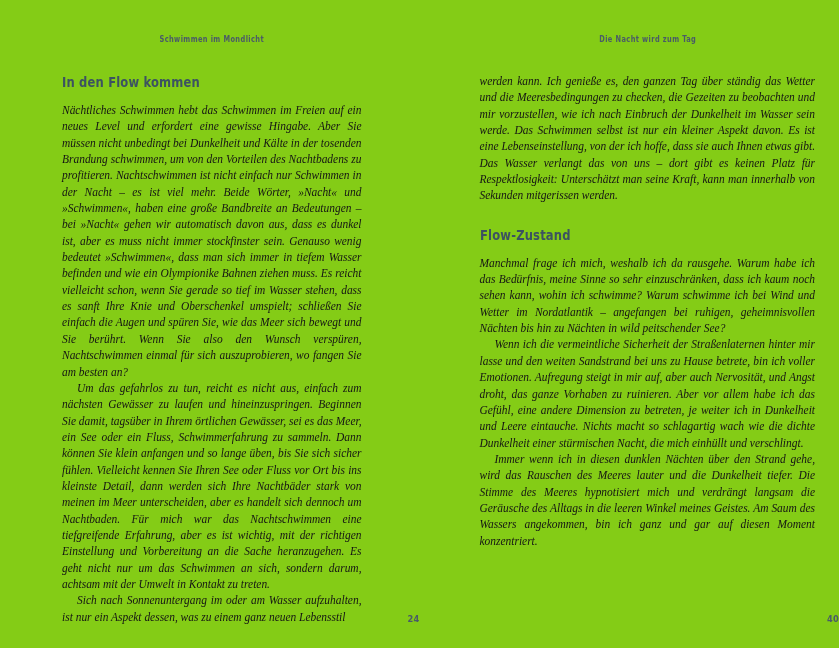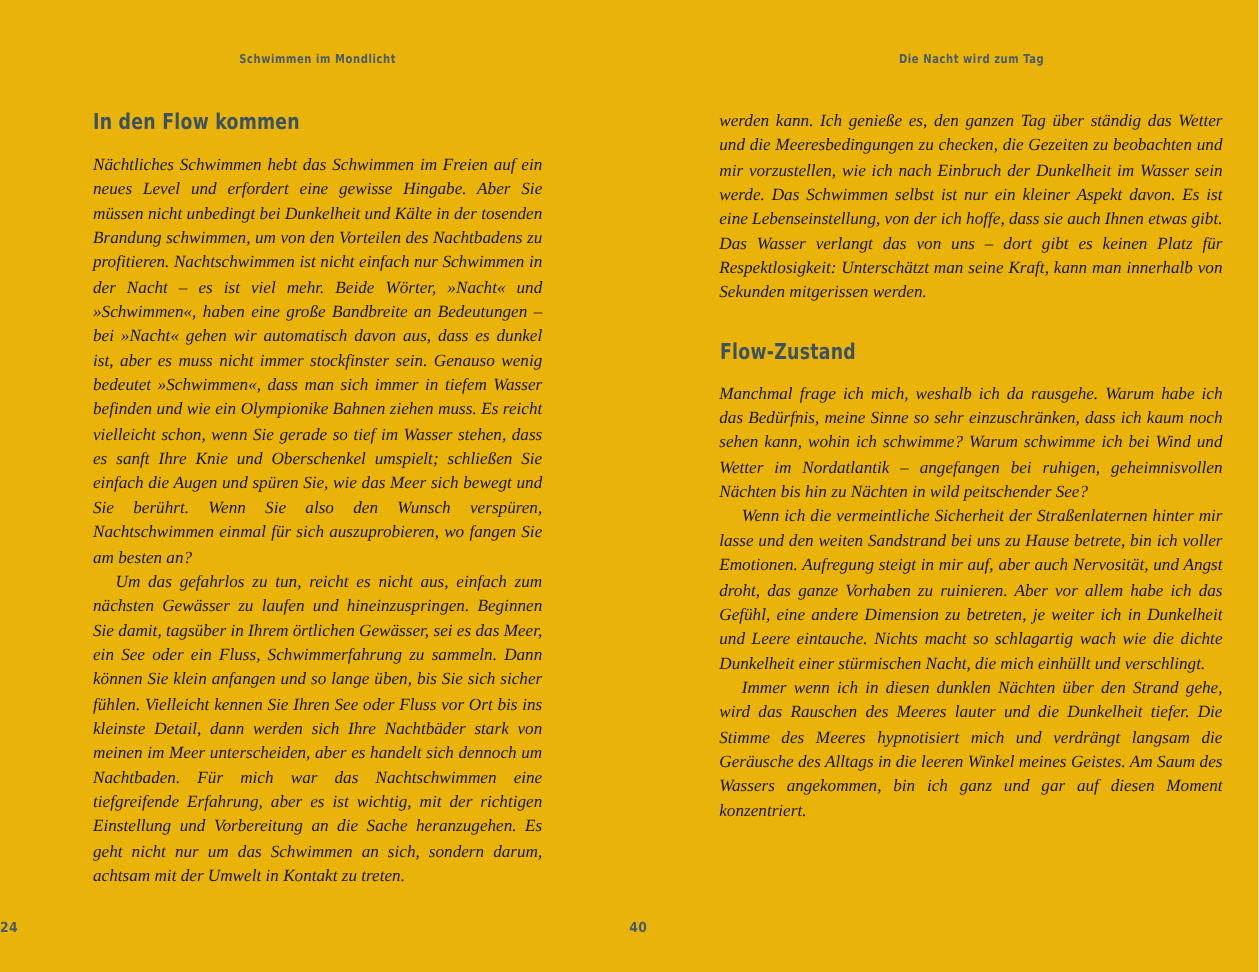--- a/index.html
+++ b/index.html
@@ -18,21 +18,21 @@
     width: 839px;
     height: 648px;
     display: flex;
     box-sizing: border-box;
   }
   .page {
     width: 419.5px;
     height: 648px;
     box-sizing: border-box;
     position: relative;
-    background: #eab308;
+    background: #84cc16;
   }
   .page-left {
     padding: 34px 58px 0 62px;
   }
   .page-right {
     padding: 34px 24px 0 60px;
   }
   .running-head {
     font-family: "DejaVu Sans Condensed", "Liberation Sans Narrow", "Liberation Sans", sans-serif;
     font-stretch: condensed;
@@ -69,41 +69,42 @@
     font-style: italic;
   }
   p.body.indent {
     text-indent: 15px;
   }
   .folio {
     position: absolute;
     bottom: 24px;
     left: 0;
     width: 100%;
-    text-align: left;
+    text-align: right;
     font-family: "DejaVu Sans Condensed", "Liberation Sans Narrow", "Liberation Sans", sans-serif;
     font-stretch: condensed;
     font-weight: 700;
     font-size: 9.2px;
     color: #4a5b68;
     letter-spacing: 0.3px;
   }
 </style>
 </head>
 <body>
 
 <div class="spread">
 
   <div class="page page-left">
     <div class="running-head">Schwimmen im Mondlicht</div>
 
     <h2 class="section-heading">In den Flow kommen</h2>
 
     <p class="body">Nächtliches Schwimmen hebt das Schwimmen im Freien auf ein neues Level und erfordert eine gewisse Hingabe. Aber Sie müssen nicht unbedingt bei Dunkelheit und Kälte in der tosenden Brandung schwimmen, um von den Vorteilen des Nachtbadens zu profitieren. Nachtschwimmen ist nicht einfach nur Schwimmen in der Nacht – es ist viel mehr. Beide Wörter, »Nacht« und »Schwimmen«, haben eine große Bandbreite an Bedeutungen – bei »Nacht« gehen wir automatisch davon aus, dass es dunkel ist, aber es muss nicht immer stockfinster sein. Genauso wenig bedeutet »Schwimmen«, dass man sich immer in tiefem Wasser befinden und wie ein Olympionike Bahnen ziehen muss. Es reicht vielleicht schon, wenn Sie gerade so tief im Wasser stehen, dass es sanft Ihre Knie und Oberschenkel umspielt; schließen Sie einfach die Augen und spüren Sie, wie das Meer sich bewegt und Sie berührt. Wenn Sie also den Wunsch verspüren, Nachtschwimmen einmal für sich auszuprobieren, wo fangen Sie am besten an?</p>
     <p class="body indent">Um das gefahrlos zu tun, reicht es nicht aus, einfach zum nächsten Gewässer zu laufen und hineinzuspringen. Beginnen Sie damit, tagsüber in Ihrem örtlichen Gewässer, sei es das Meer, ein See oder ein Fluss, Schwimmerfahrung zu sammeln. Dann können Sie klein anfangen und so lange üben, bis Sie sich sicher fühlen. Vielleicht kennen Sie Ihren See oder Fluss vor Ort bis ins kleinste Detail, dann werden sich Ihre Nachtbäder stark von meinen im Meer unterscheiden, aber es handelt sich dennoch um Nachtbaden. Für mich war das Nachtschwimmen eine tiefgreifende Erfahrung, aber es ist wichtig, mit der richtigen Einstellung und Vorbereitung an die Sache heranzugehen. Es geht nicht nur um das Schwimmen an sich, sondern darum, achtsam mit der Umwelt in Kontakt zu treten.</p>
+    <p class="body indent">Sich nach Sonnenuntergang im oder am Wasser aufzuhalten, ist nur ein Aspekt dessen, was zu einem ganz neuen Lebensstil</p>
 
     <div class="folio">24</div>
   </div>
 
   <div class="page page-right">
     <div class="running-head">Die Nacht wird zum Tag</div>
 
     <p class="body">werden kann. Ich genieße es, den ganzen Tag über ständig das Wetter und die Meeresbedingungen zu checken, die Gezeiten zu beobachten und mir vorzustellen, wie ich nach Einbruch der Dunkelheit im Wasser sein werde. Das Schwimmen selbst ist nur ein kleiner Aspekt davon. Es ist eine Lebenseinstellung, von der ich hoffe, dass sie auch Ihnen etwas gibt. Das Wasser verlangt das von uns – dort gibt es keinen Platz für Respektlosigkeit: Unterschätzt man seine Kraft, kann man innerhalb von Sekunden mitgerissen werden.</p>
 
     <h2 class="section-heading spaced">Flow-Zustand</h2>

